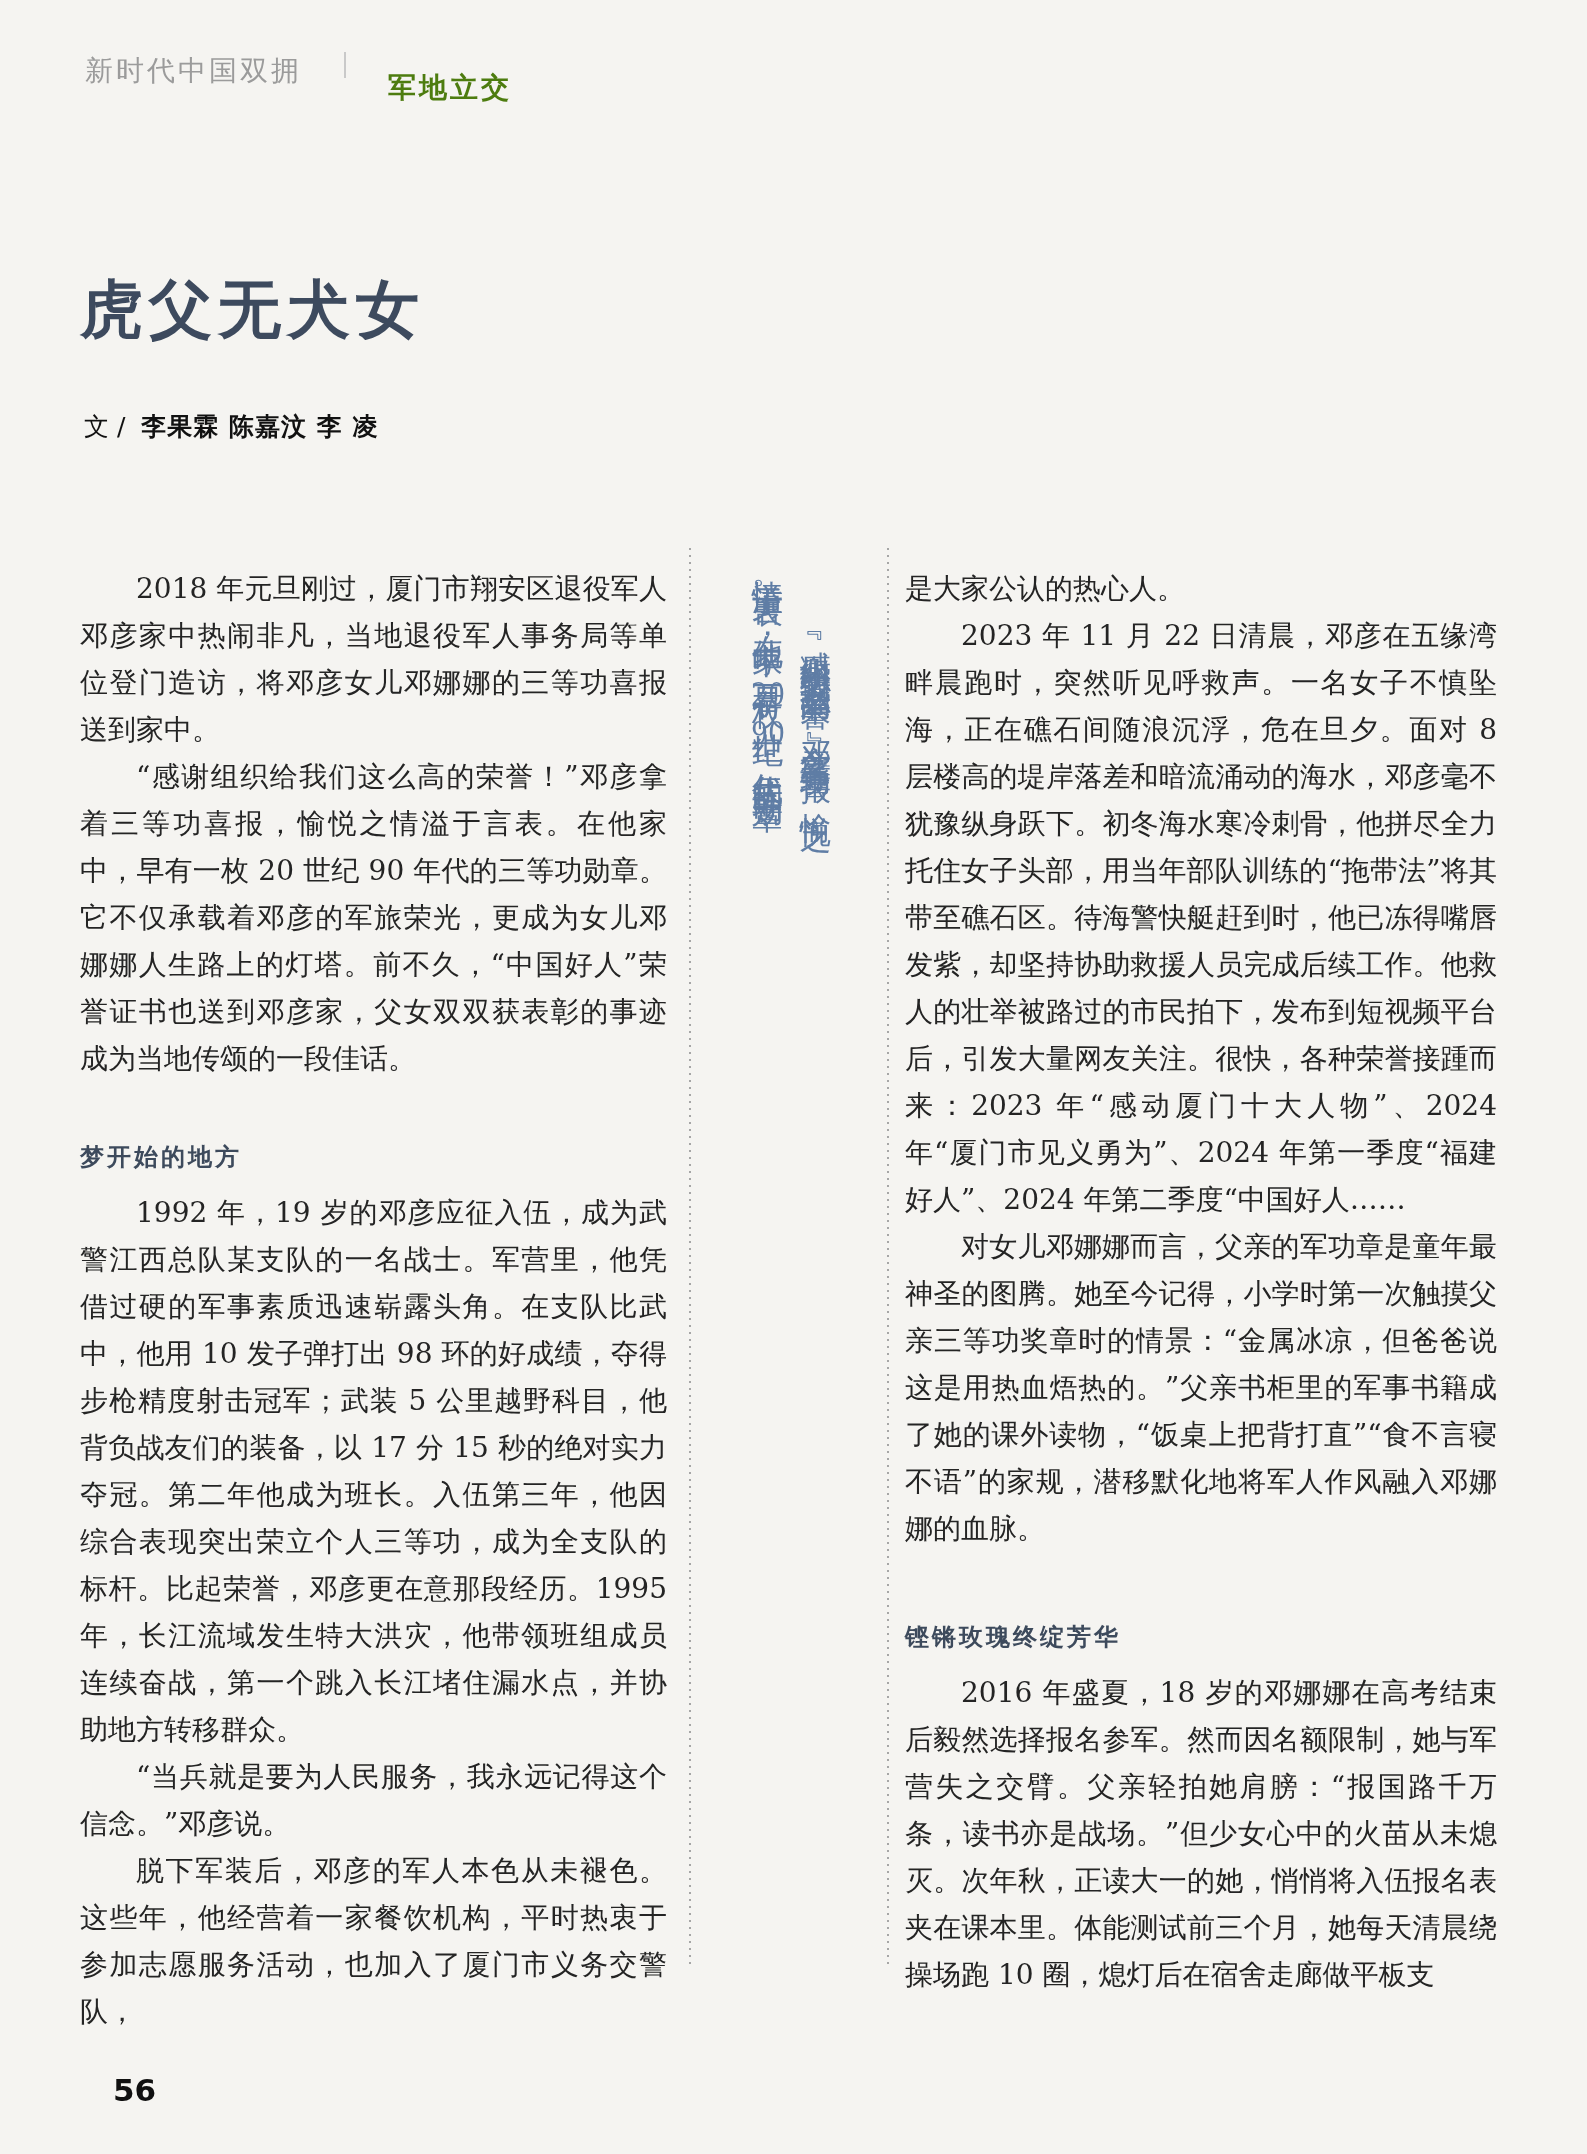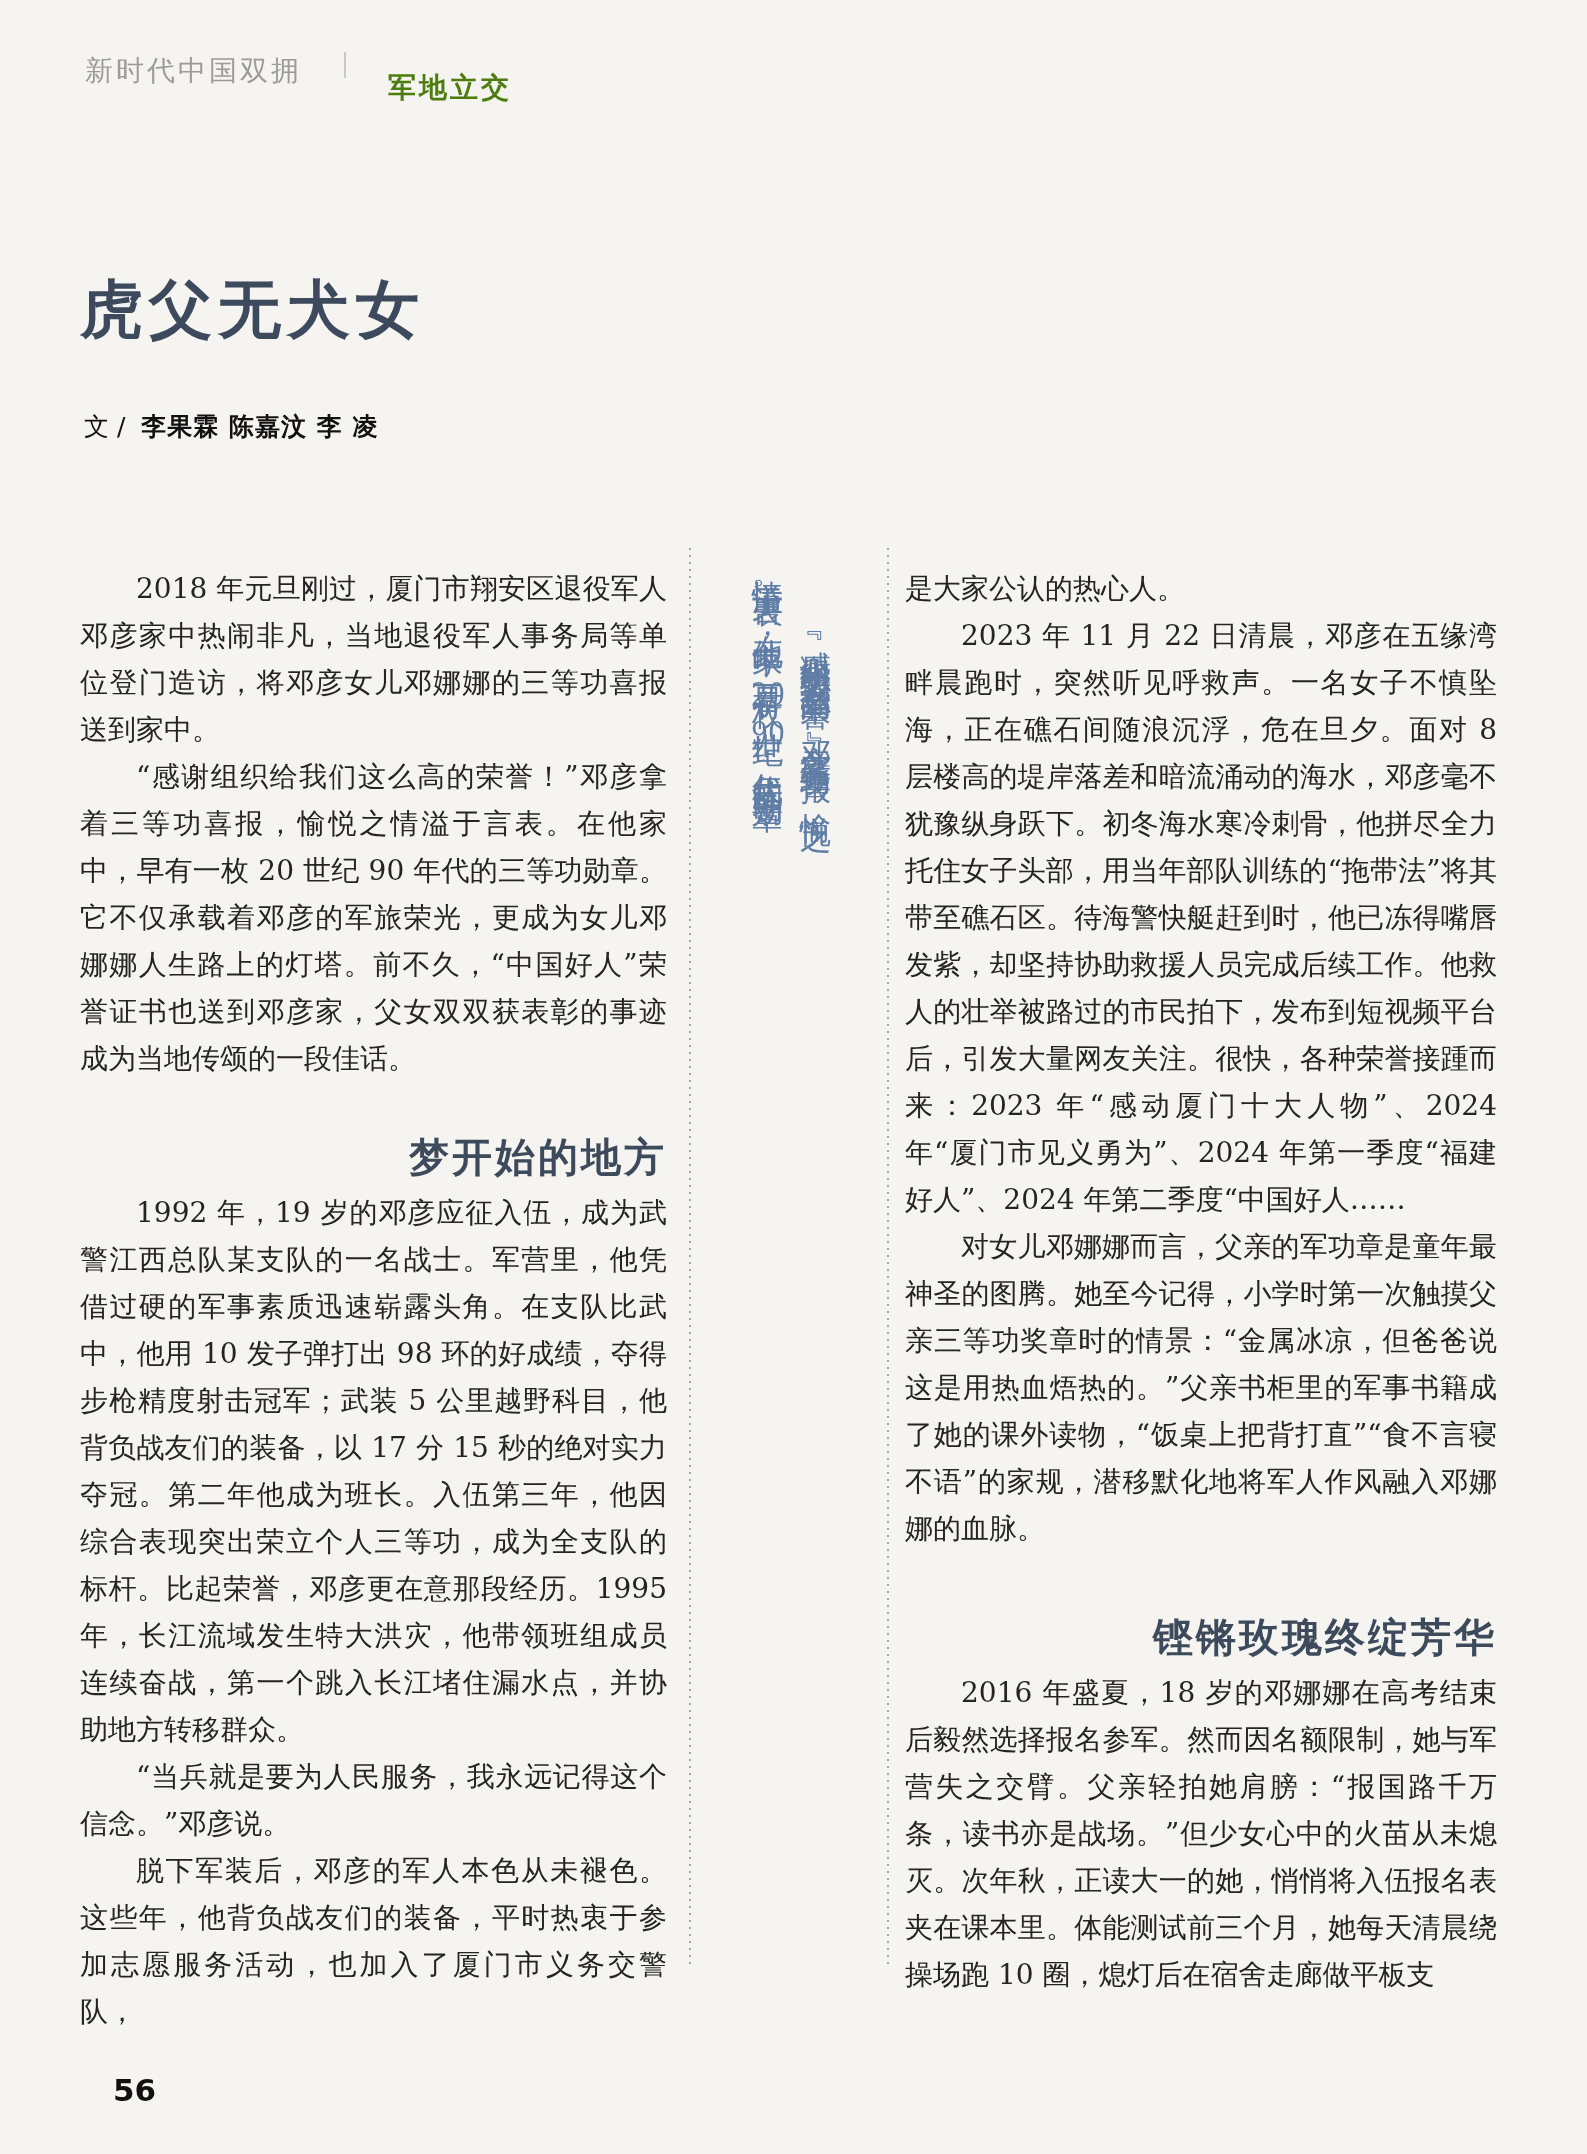--- a/index.html
+++ b/index.html
@@ -28,21 +28,21 @@
   .byline .authors{font-weight:bold;margin-left:8px;letter-spacing:1px;}
 
   
   .col{position:absolute;top:565px;font-size:28px;line-height:47px;
     text-align:justify;color:#242424;}
   .col-left{left:80px;width:587px;}
   .col-right{left:905px;width:592px;}
   .col p{margin:0;text-indent:2em;}
   .col p.no-indent{text-indent:0;}
   .sec-heading{font-family:"DejaVu Sans","Liberation Sans",sans-serif;
-    font-weight:bold;font-size:40px;color:#3d4a5c;text-align:right;
+    font-weight:bold;font-size:24px;color:#3d4a5c;text-align:left;
     text-indent:0;letter-spacing:3px;line-height:47px;}
   .sec-heading.left-h{margin:52px 0 8px 0;}
   .sec-heading.right-h{margin:62px 0 8px 0;}
 
   
   .pull-quote{left:689px;top:548px;width:200px;height:1419px;}
   .dot-rule{position:absolute;top:0;bottom:0;width:2px;
     background:repeating-linear-gradient(to bottom,#a6a6a6 0 2px,transparent 2px 7px);}
   .dot-rule.left{left:0;}
   .dot-rule.right{right:0;}
@@ -73,21 +73,21 @@
   <span class="prefix">文 /</span>
   <span class="authors">李果霖 陈嘉汶 李 凌</span>
 </div>
 
 <div class="col col-left">
   <p>2018 年元旦刚过，厦门市翔安区退役军人邓彦家中热闹非凡，当地退役军人事务局等单位登门造访，将邓彦女儿邓娜娜的三等功喜报送到家中。</p>
   <p>“感谢组织给我们这么高的荣誉！”邓彦拿着三等功喜报，愉悦之情溢于言表。在他家中，早有一枚 20 世纪 90 年代的三等功勋章。它不仅承载着邓彦的军旅荣光，更成为女儿邓娜娜人生路上的灯塔。前不久，“中国好人”荣誉证书也送到邓彦家，父女双双获表彰的事迹成为当地传颂的一段佳话。</p>
   <div class="sec-heading left-h">梦开始的地方</div>
   <p>1992 年，19 岁的邓彦应征入伍，成为武警江西总队某支队的一名战士。军营里，他凭借过硬的军事素质迅速崭露头角。在支队比武中，他用 10 发子弹打出 98 环的好成绩，夺得步枪精度射击冠军；武装 5 公里越野科目，他背负战友们的装备，以 17 分 15 秒的绝对实力夺冠。第二年他成为班长。入伍第三年，他因综合表现突出荣立个人三等功，成为全支队的标杆。比起荣誉，邓彦更在意那段经历。1995 年，长江流域发生特大洪灾，他带领班组成员连续奋战，第一个跳入长江堵住漏水点，并协助地方转移群众。</p>
   <p>“当兵就是要为人民服务，我永远记得这个信念。”邓彦说。</p>
-  <p>脱下军装后，邓彦的军人本色从未褪色。这些年，他背负战友们的装备，平时热衷于参加志愿服务活动，也加入了厦门市义务交警队，</p>
+  <p>脱下军装后，邓彦的军人本色从未褪色。这些年，他经营着一家餐饮机构，平时热衷于参加志愿服务活动，也加入了厦门市义务交警队，</p>
 </div>
 
 <div class="abs pull-quote">
   <div class="dot-rule left"></div>
   <div class="dot-rule right"></div>
   <div class="vq-text vq-first">『感谢组织给我们这么高的荣誉！』邓彦拿着三等功喜报，愉悦之</div>
   <div class="vq-text vq-second"><span>情溢于言表。在他家中，早有一枚</span><span class="tcy">20</span><span>世纪</span><span class="tcy">90</span><span>年代的三等功勋章。</span></div>
 </div>
 
 <div class="col col-right">

